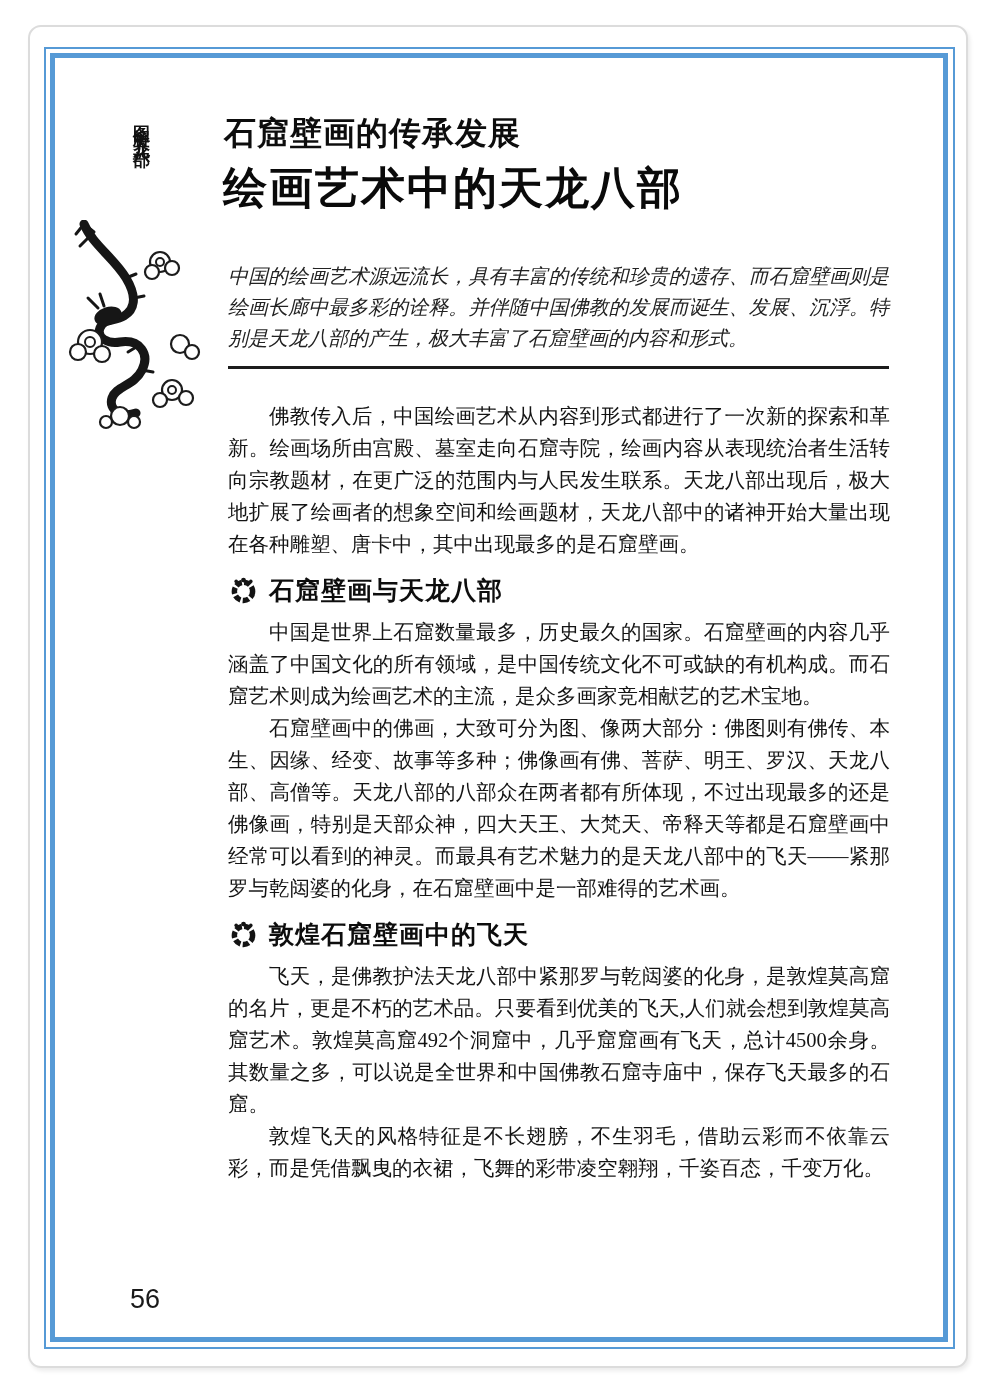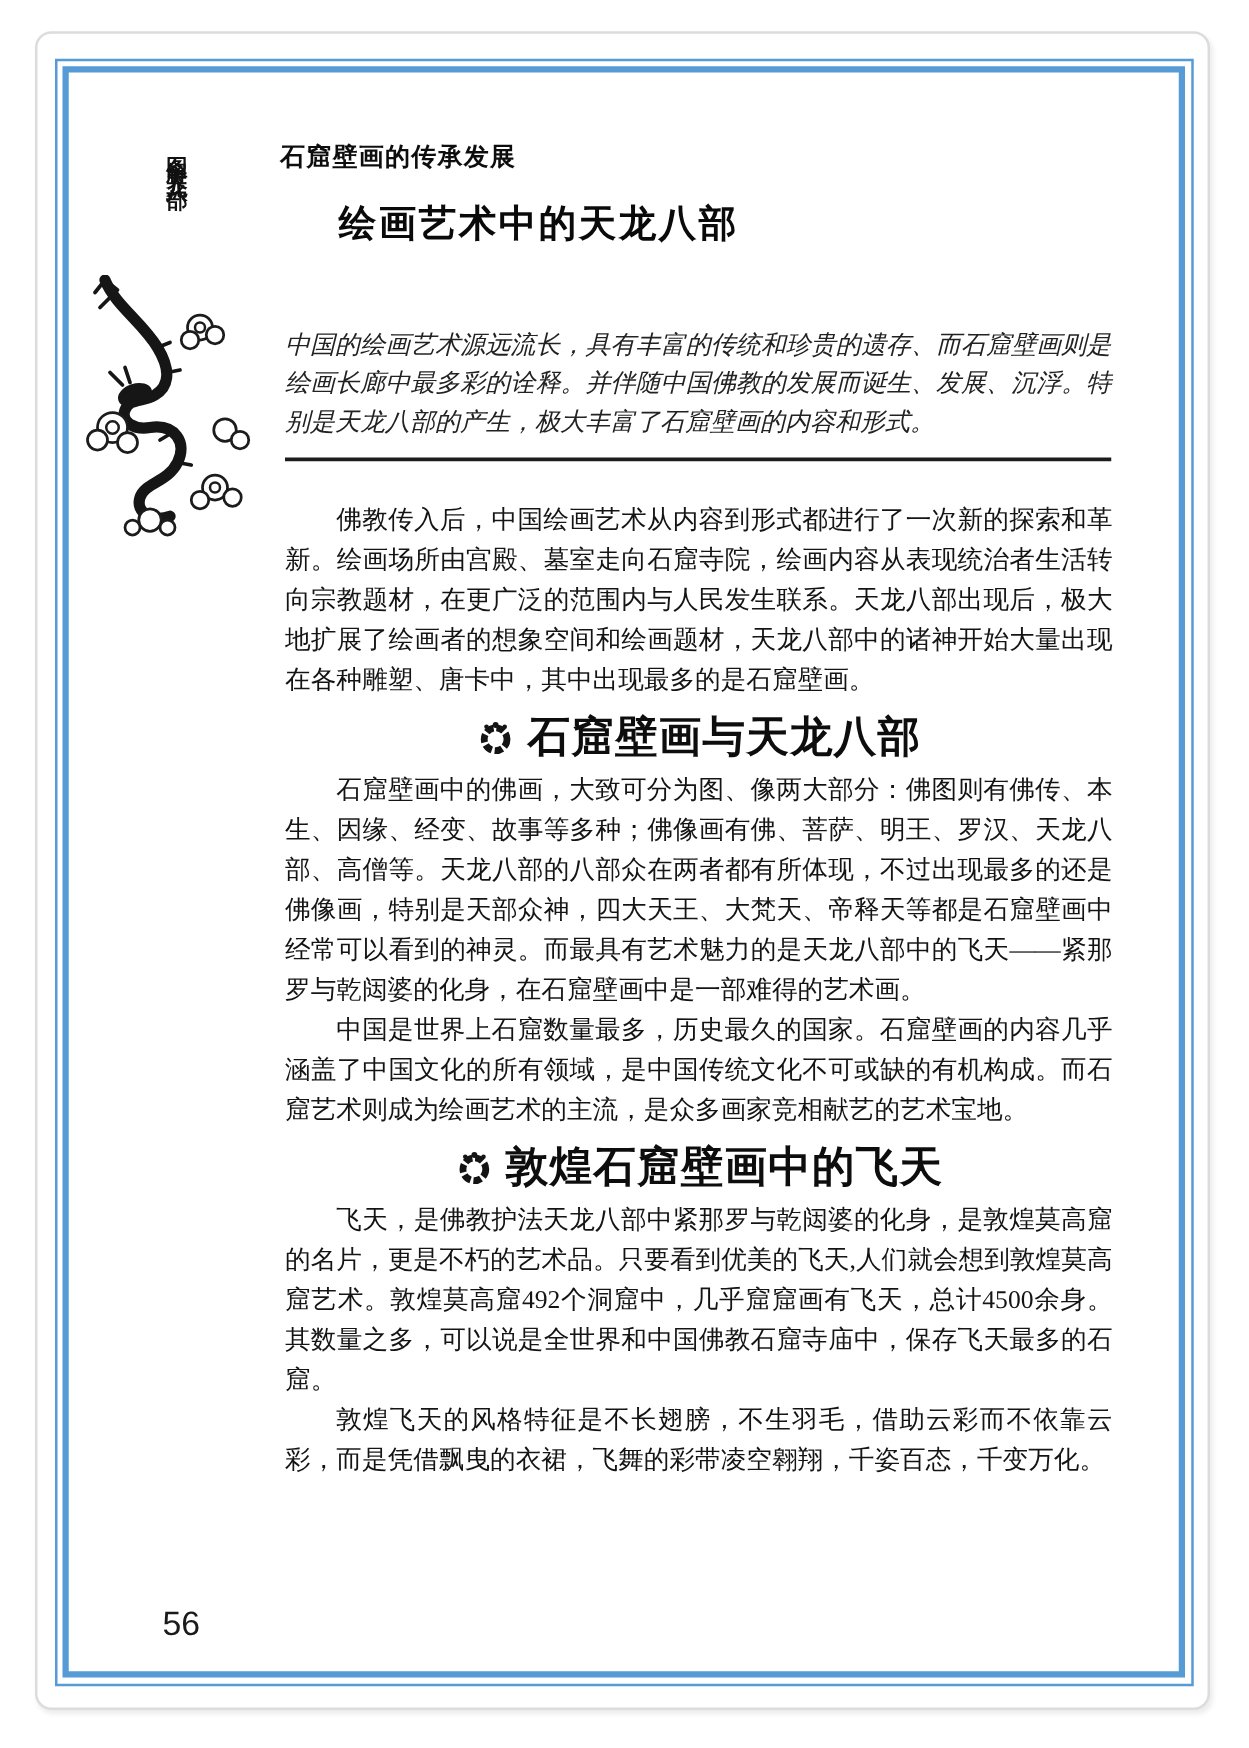--- a/index.html
+++ b/index.html
@@ -47,34 +47,33 @@
   }
   .dragon {
     position: absolute;
     left: 68px; top: 220px;
   }
   .kicker {
     position: absolute;
     left: 224px; top: 112px;
     font-family: "Liberation Sans", sans-serif;
     font-weight: 900;
-    font-size: 20px;
+    font-size: 32px;
     letter-spacing: 1px;
     color: #0d0d0d;
   }
   .main-title {
     position: absolute;
     left: 223px; top: 160px;
     font-family: "Liberation Serif", serif;
     font-weight: 900;
-    font-size: 30px;
+    font-size: 44px;
     letter-spacing: 2px;
     line-height: 1.3;
     color: #0a0a0a;
-    margin-left: 48px;
   }
   .lede {
     position: absolute;
     left: 228px; top: 262px;
     width: 661px;
     font-family: Liberation Mono, monospace;
     font-style: italic;
     font-size: 20px;
     line-height: 31px;
     text-align: justify;
@@ -98,24 +97,23 @@
     color: #141414;
   }
   .body-col p { text-indent: 2em; margin: 0; }
   .section-head {
     display: flex;
     align-items: center;
     gap: 10px;
     margin: 14px 0 10px 0;
     font-family: "Liberation Sans", sans-serif;
     font-weight: 900;
-    font-size: 34px;
+    font-size: 25px;
     letter-spacing: 1px;
     color: #0d0d0d;
-    justify-content: center;
   }
   .section-head .roundel { flex: 0 0 auto; display: inline-flex; }
   .page-number {
     position: absolute;
     left: 130px; top: 1284px;
     font-family: Liberation Sans, sans-serif;
     font-size: 27px;
     color: #1a1a1a;
   }
 </style>
@@ -182,23 +180,23 @@
         <svg width="31" height="31" viewBox="0 0 34 34">
           <circle cx="17" cy="18" r="10" fill="none" stroke="#141414" stroke-width="6" stroke-dasharray="7 2.5"></circle>
           <circle cx="17" cy="5.5" r="2.6" fill="#141414"></circle>
           <circle cx="9" cy="7" r="2" fill="#141414"></circle>
           <circle cx="25" cy="7" r="2" fill="#141414"></circle>
         </svg>
       </span>
       <span>石窟壁画与天龙八部</span>
     </div>
 
+    <p>中国是世界上石窟数量最多，历史最久的国家。石窟壁画的内容几乎涵盖了中国文化的所有领域，是中国传统文化不可或缺的有机构成。而石窟艺术则成为绘画艺术的主流，是众多画家竞相献艺的艺术宝地。</p>
+
     <p>石窟壁画中的佛画，大致可分为图、像两大部分：佛图则有佛传、本生、因缘、经变、故事等多种；佛像画有佛、菩萨、明王、罗汉、天龙八部、高僧等。天龙八部的八部众在两者都有所体现，不过出现最多的还是佛像画，特别是天部众神，四大天王、大梵天、帝释天等都是石窟壁画中经常可以看到的神灵。而最具有艺术魅力的是天龙八部中的飞天——紧那罗与乾闼婆的化身，在石窟壁画中是一部难得的艺术画。</p>
-
-    <p>中国是世界上石窟数量最多，历史最久的国家。石窟壁画的内容几乎涵盖了中国文化的所有领域，是中国传统文化不可或缺的有机构成。而石窟艺术则成为绘画艺术的主流，是众多画家竞相献艺的艺术宝地。</p>
 
     <div class="section-head">
       <span class="roundel">
         <svg width="31" height="31" viewBox="0 0 34 34">
           <circle cx="17" cy="18" r="10" fill="none" stroke="#141414" stroke-width="6" stroke-dasharray="7 2.5"></circle>
           <circle cx="17" cy="5.5" r="2.6" fill="#141414"></circle>
           <circle cx="9" cy="7" r="2" fill="#141414"></circle>
           <circle cx="25" cy="7" r="2" fill="#141414"></circle>
         </svg>
       </span>

